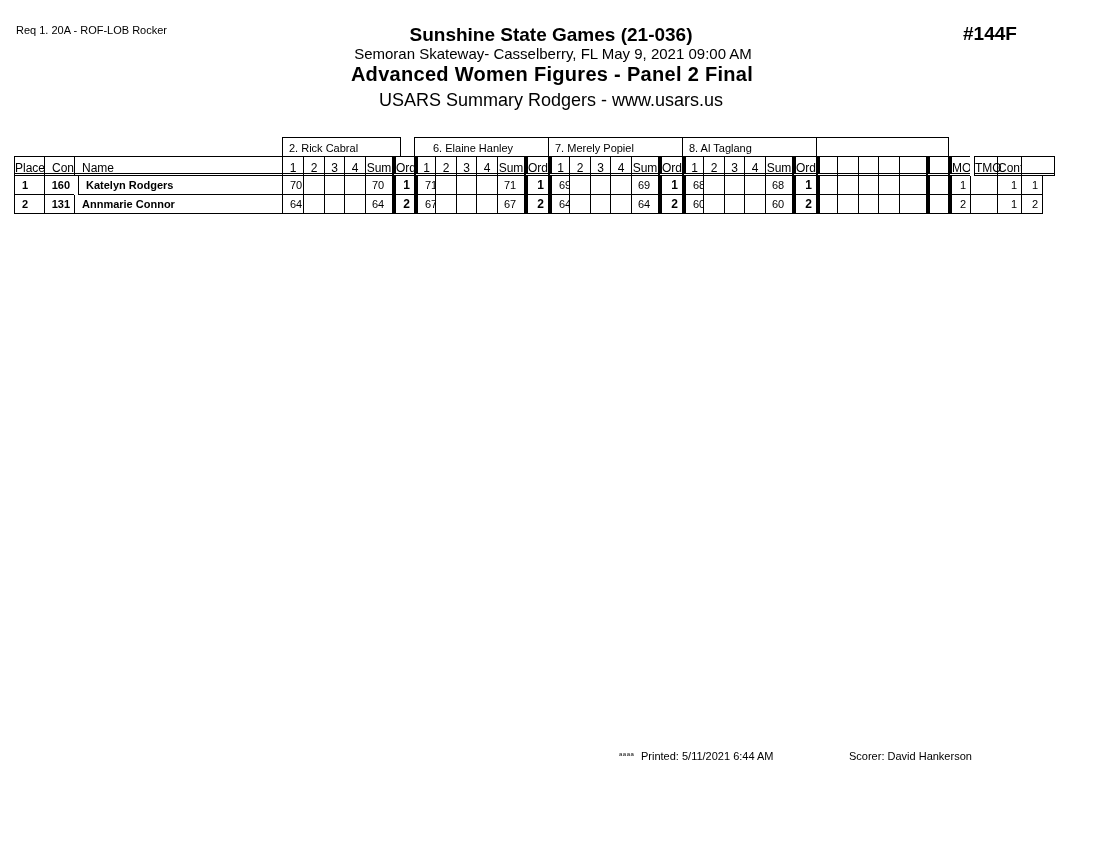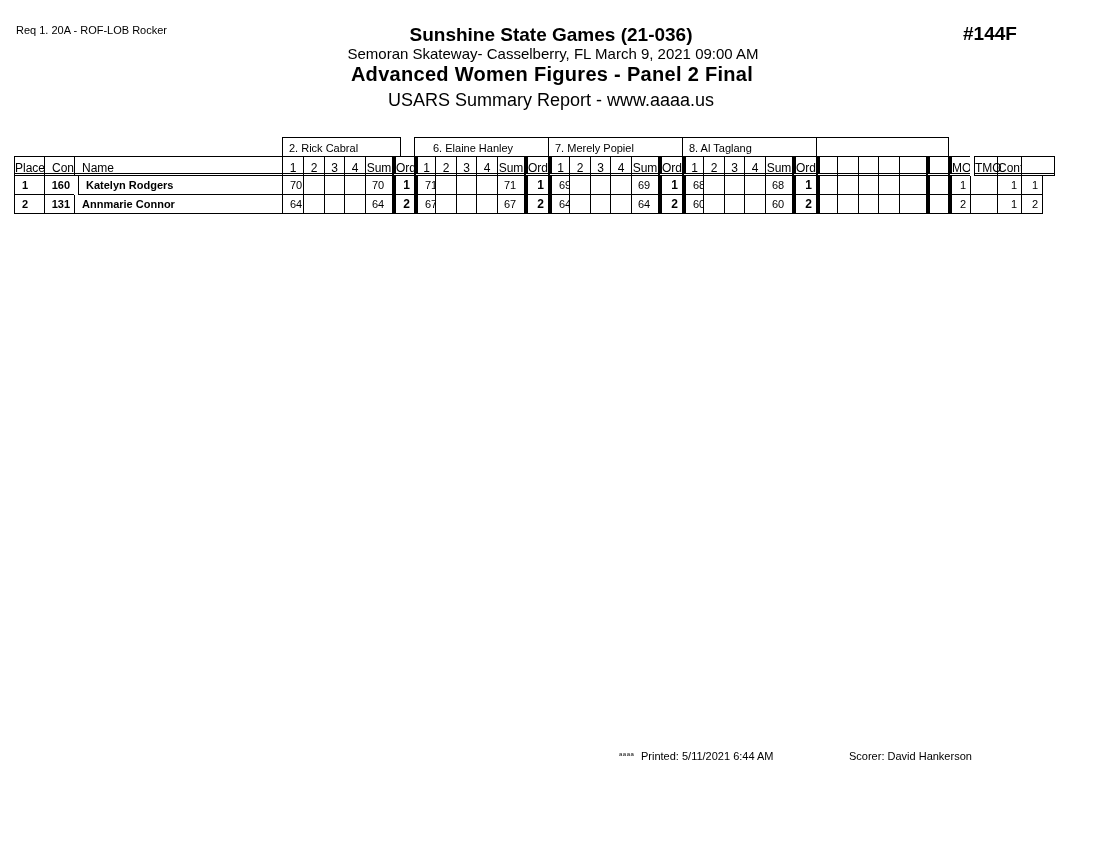--- a/index.html
+++ b/index.html
@@ -30,23 +30,23 @@
 
   #footer-dots { left:619px; top:751px; font-size:6px; letter-spacing:0.5px; }
   #printed { left:641px; top:750px; font-size:11px; }
   #scorer { left:849px; top:750px; font-size:11px; }
 </style>
 </head>
 <body>
 
 <div class="abs" id="req">Req  1.  20A - ROF-LOB Rocker</div>
 <div class="abs" id="title"><span>Sunshine State Games (21-036)</span></div>
-<div class="abs" id="venue"><span>Semoran Skateway- Casselberry, FL  March 9, 2021  09:00 AM</span></div>
+<div class="abs" id="venue"><span>Semoran Skateway- Casselberry, FL  May 9, 2021  09:00 AM</span></div>
 <div class="abs" id="event"><span>Advanced Women Figures - Panel 2 Final</span></div>
-<div class="abs" id="report"><span>USARS Summary Report - www.aaaa.us</span></div>
+<div class="abs" id="report"><span>USARS Summary Rodgers - www.usars.us</span></div>
 <div class="abs" id="eventnum">#144F</div>
 
 <div id="results-table">
     <div class="cell jh" style="left: 282px; width: 119px;">2.  Rick Cabral</div>
     <div class="cell jh" style="left: 414px; width: 135px; padding-left: 18px;">6.  Elaine Hanley</div>
     <div class="cell jh" style="left: 548px; width: 135px;">7.  Merely Popiel</div>
     <div class="cell jh" style="left: 682px; width: 135px;">8.  Al  Taglang</div>
     <div class="cell jh" style="left: 816px; width: 133px;"></div>
     <div class="cell hdr" style="left: 14px; width: 30px;">Place</div>
     <div class="cell hdr l" style="left: 44px; width: 30px;">Cont</div>

